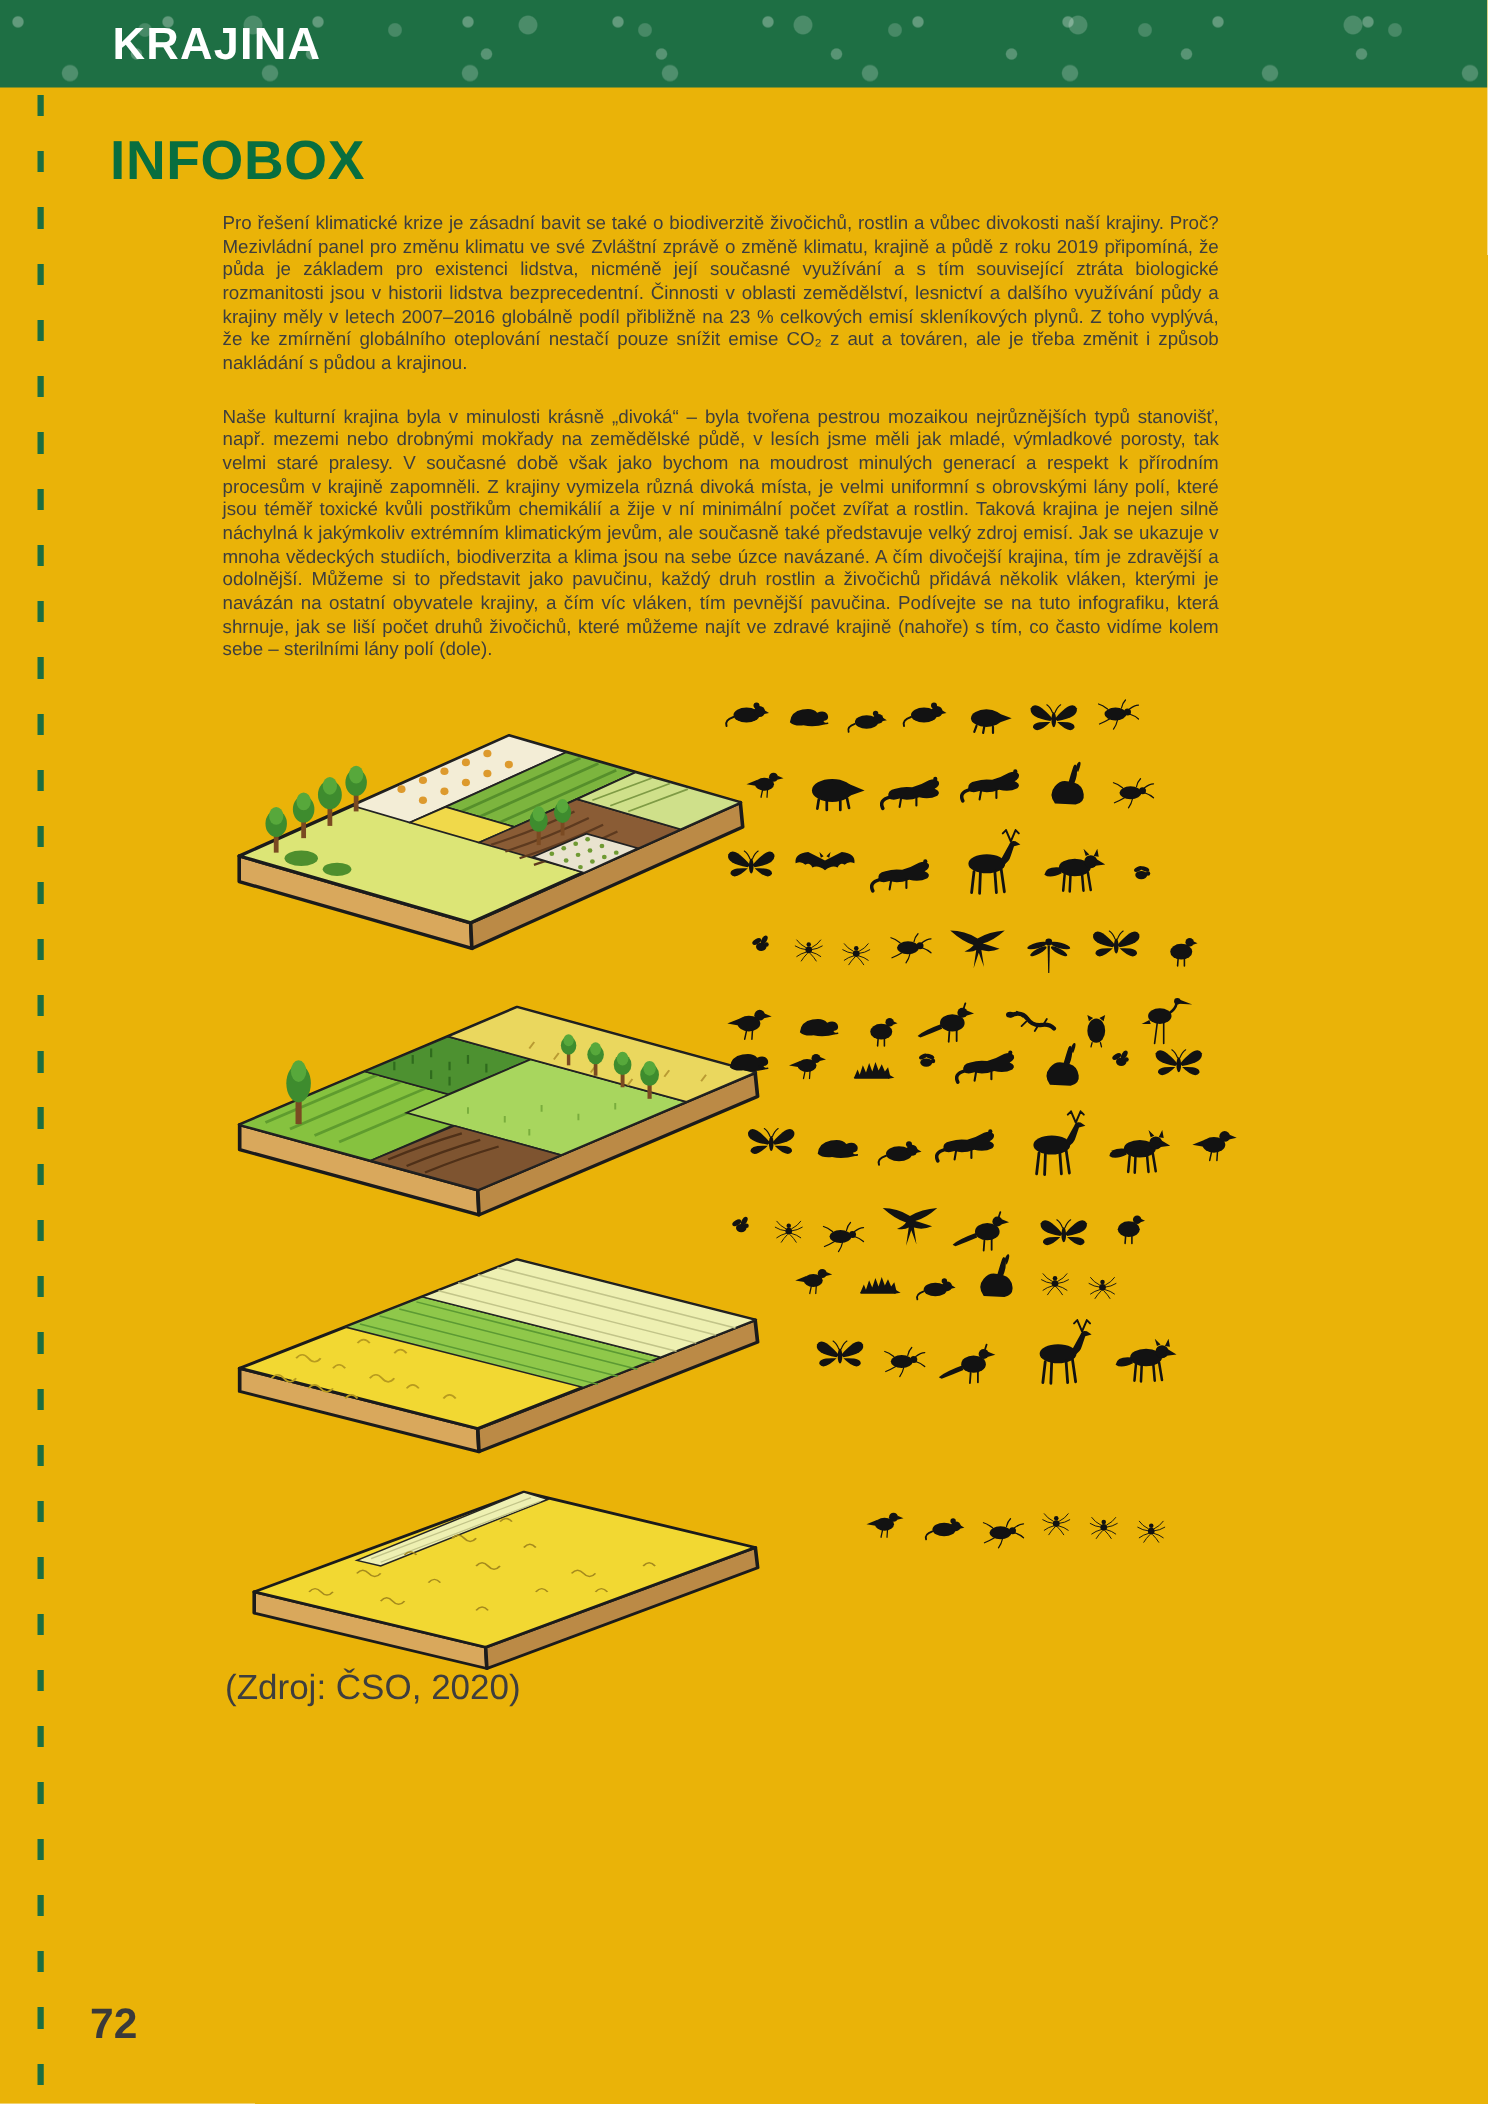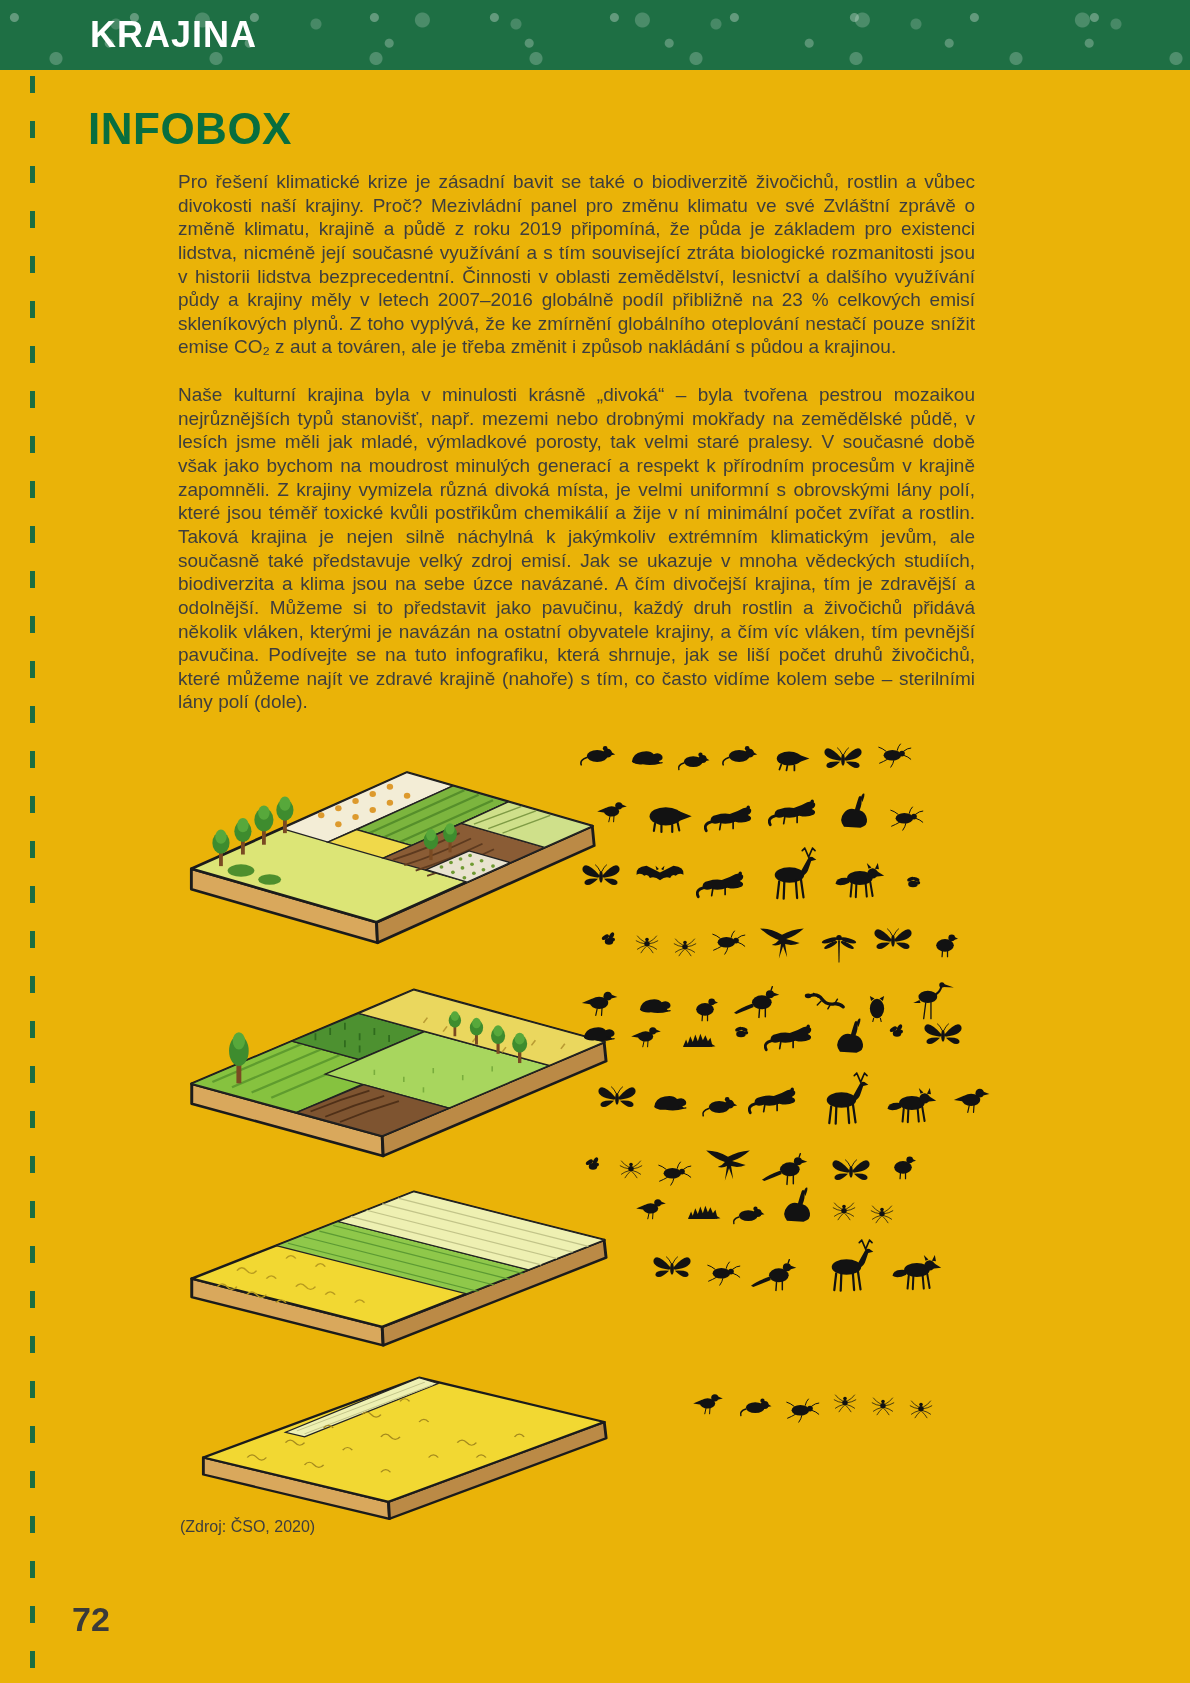--- a/index.html
+++ b/index.html
@@ -39,37 +39,37 @@
     margin:34px 0 0 88px;
     color:#086e3f;font-size:44px;font-weight:bold;letter-spacing:.5px;
   }
   
   .article{
     margin:16px 0 0 178px;
     width:797px;
   }
   .article p{
     margin:0 0 24px 0;
-    font-size:19px;line-height:1.245;
+    font-size:15px;line-height:1.245;
     text-align:justify;
     color:#3e3e3e;
   }
   
   .infographic{
     position:relative;
     margin-left:178px;
     width:812px;height:840px;
   }
   .landscape{position:absolute;}
   .animals{position:absolute;}
   .animal-row{display:flex;align-items:center;gap:8px;margin-bottom:6px;}
   .animal{display:block;flex:0 0 auto;}
   .caption{
     position:absolute;left:2px;top:780px;
-    font-size:16px;color:#3e3e3e;text-align:center;
+    font-size:28px;color:#3e3e3e;text-align:center;
   }
   
   .page-number{
     position:absolute;left:36px;top:1600px;
     font-size:34px;font-weight:bold;color:#3a3a3a;padding-left:36px;
   }
 </style>
 </head>
 <body>
 

